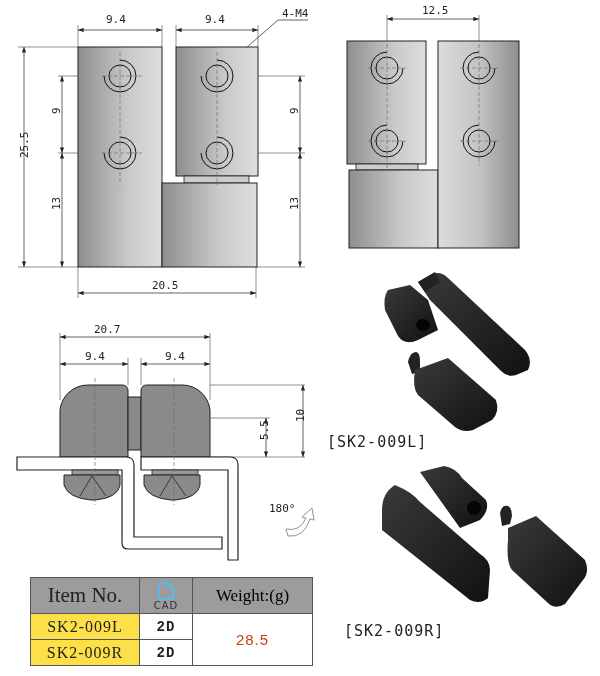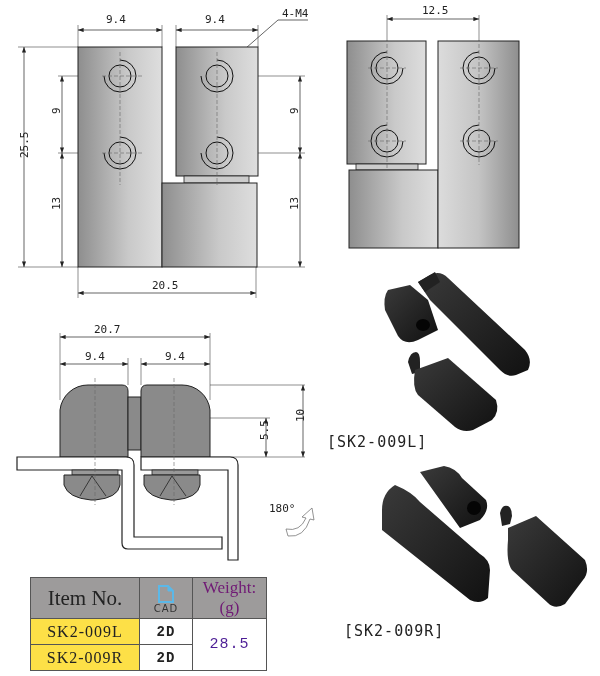--- a/index.html
+++ b/index.html
@@ -1,29 +1,29 @@
 <!DOCTYPE html>
 <html><head>
 <meta charset="utf-8">
 <style>
   html,body{margin:0;padding:0;background:#fff;}
   body{width:600px;height:676px;position:relative;overflow:hidden;font-family:"DejaVu Sans Mono","Liberation Mono",monospace;}
   svg{position:absolute;left:0;top:0;}
   .dim{font-family:"DejaVu Sans Mono","Liberation Mono",monospace;font-size:11px;fill:#222;}
   .label{position:absolute;font-family:"DejaVu Sans Mono","Liberation Mono",monospace;font-size:15px;color:#222;letter-spacing:1px;}
-  table.spec{position:absolute;left:30px;top:577px;width:237px;border-collapse:collapse;border:1.5px solid #333;}
+  table.spec{position:absolute;left:30px;top:577px;width:283px;border-collapse:collapse;border:1.5px solid #333;}
   table.spec td{border:1px solid #555;text-align:center;padding:0;}
   .hdr td{background:#9d9b9b;height:35px;}
   .hdr .item{font-family:"Liberation Serif","DejaVu Serif",serif;font-size:21px;color:#222;width:108px;}
   .hdr .cad{width:52px;font-family:"DejaVu Sans","Liberation Sans",sans-serif;font-size:10px;color:#333;letter-spacing:1px;line-height:10px;}
-  .hdr .weight{font-family:"Liberation Serif","DejaVu Serif",serif;font-size:17px;color:#701a75;}
+  .hdr .weight{font-family:"Liberation Serif","DejaVu Serif",serif;font-size:17px;color:#000000;}
   .row td{height:25px;font-size:16px;letter-spacing:1px;}
   .row .code{background:#fde047;color:#222;font-family:Liberation Serif, serif;font-size:16px;}
   .row .type{background:#fff;font-family:Liberation Mono, monospace;font-size:14px;font-weight:bold;color:#222;}
-  .row .wval{background:#fff;font-family:Liberation Mono, monospace;font-size:15px;color:#4c1d95;margin-left:28px;}
+  .row .wval{background:#fff;font-family:Liberation Sans, sans-serif;font-size:15px;color:#c2410c;margin-left:28px;}
 </style>
 </head>
 <body>
 
 <svg width="600" height="676" viewBox="0 0 600 676">
   <defs>
     <linearGradient id="metalL" x1="0" x2="1" y1="0" y2="0">
       <stop offset="0" stop-color="#8e8e8e"></stop>
       <stop offset="0.6" stop-color="#c9c9c9"></stop>
       <stop offset="1" stop-color="#dedede"></stop>

